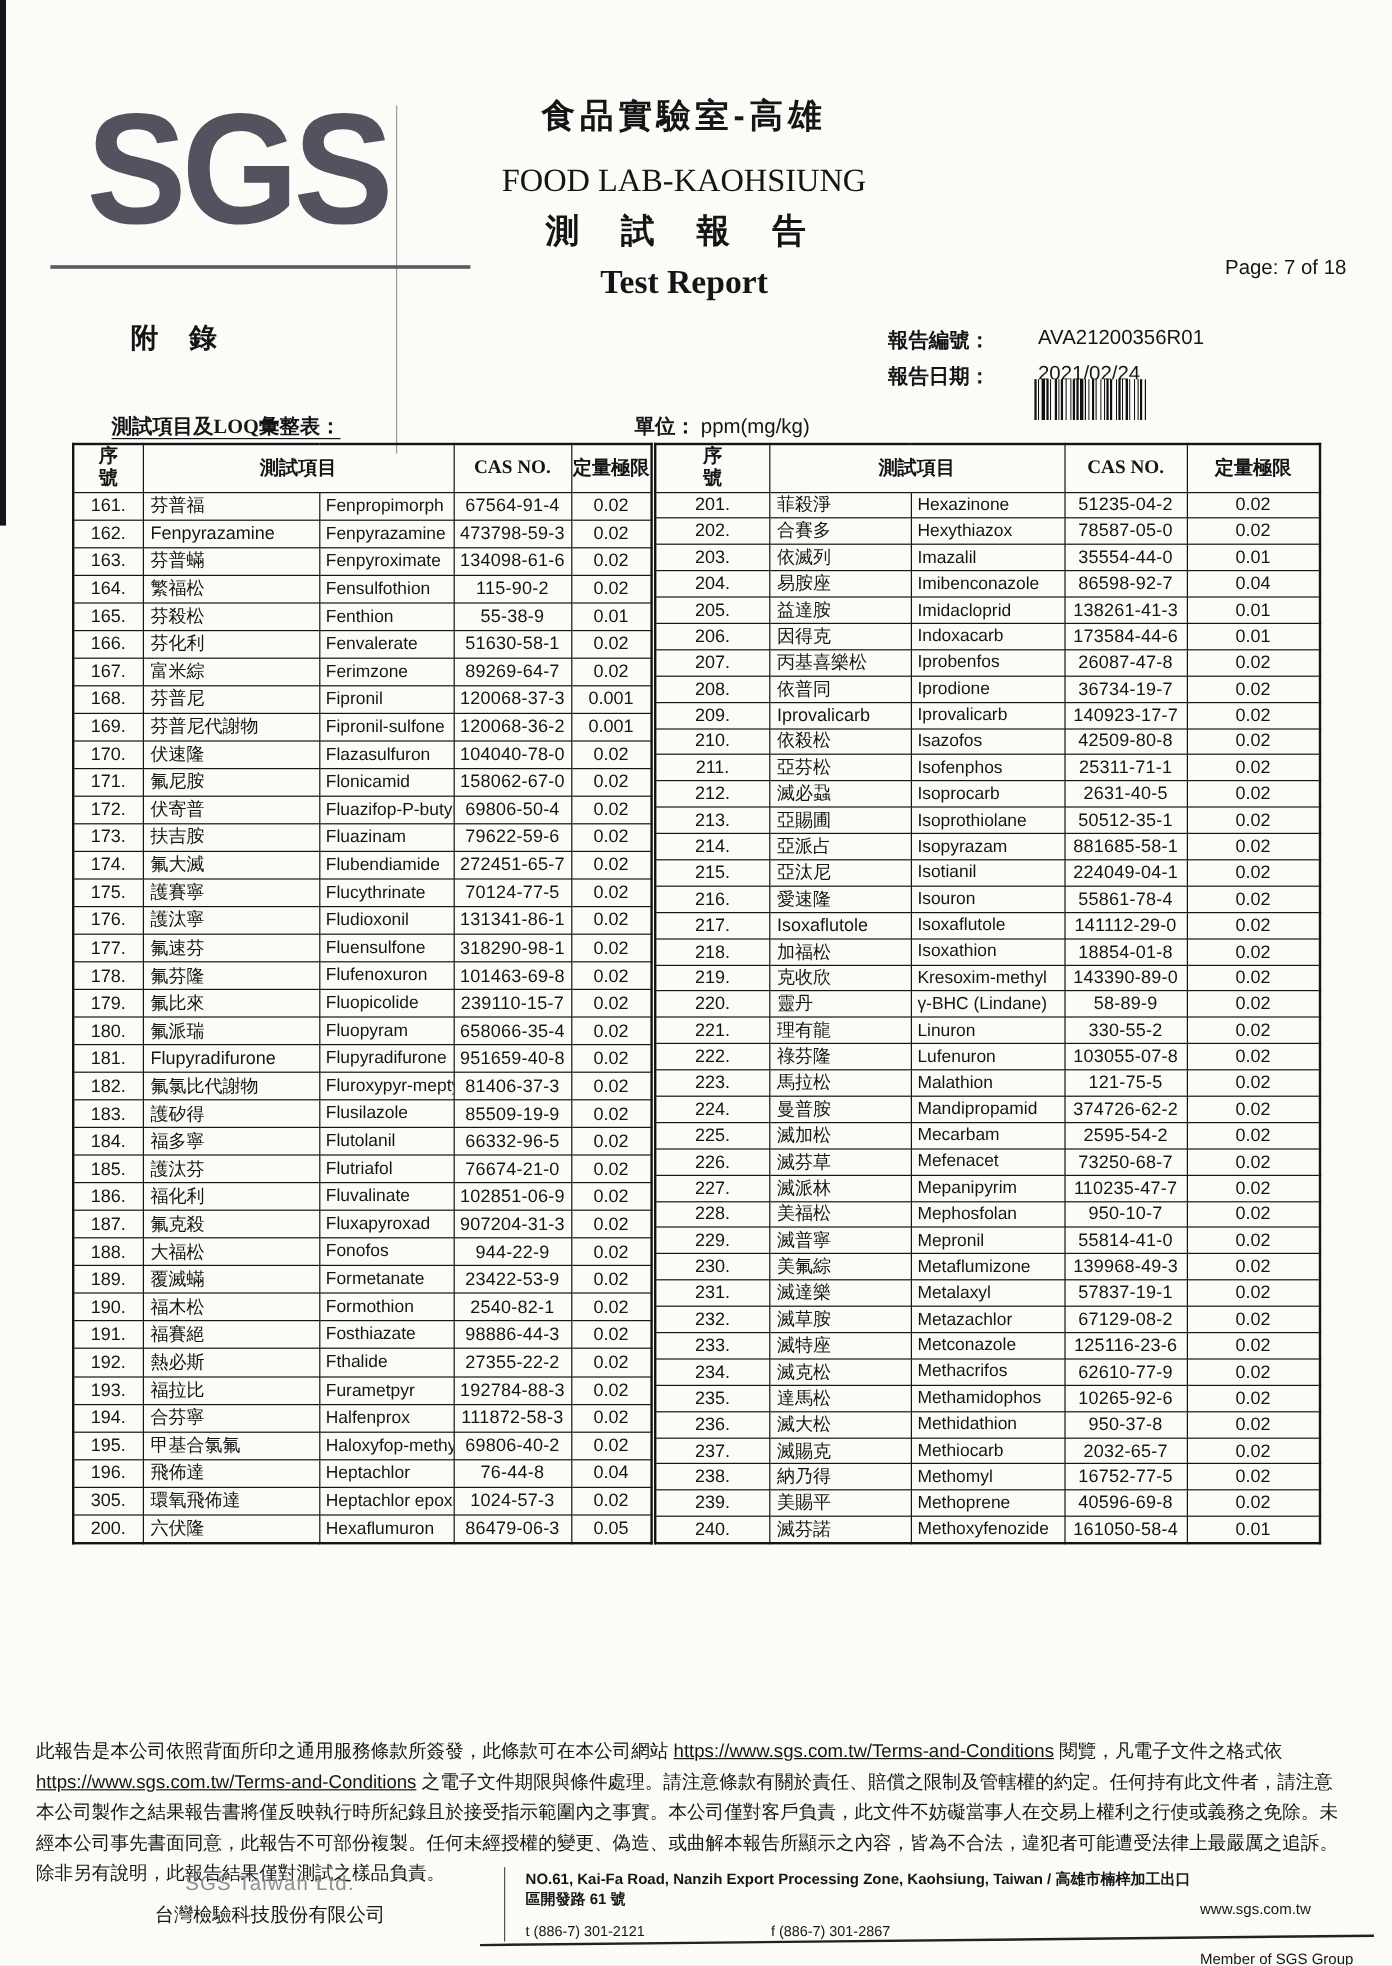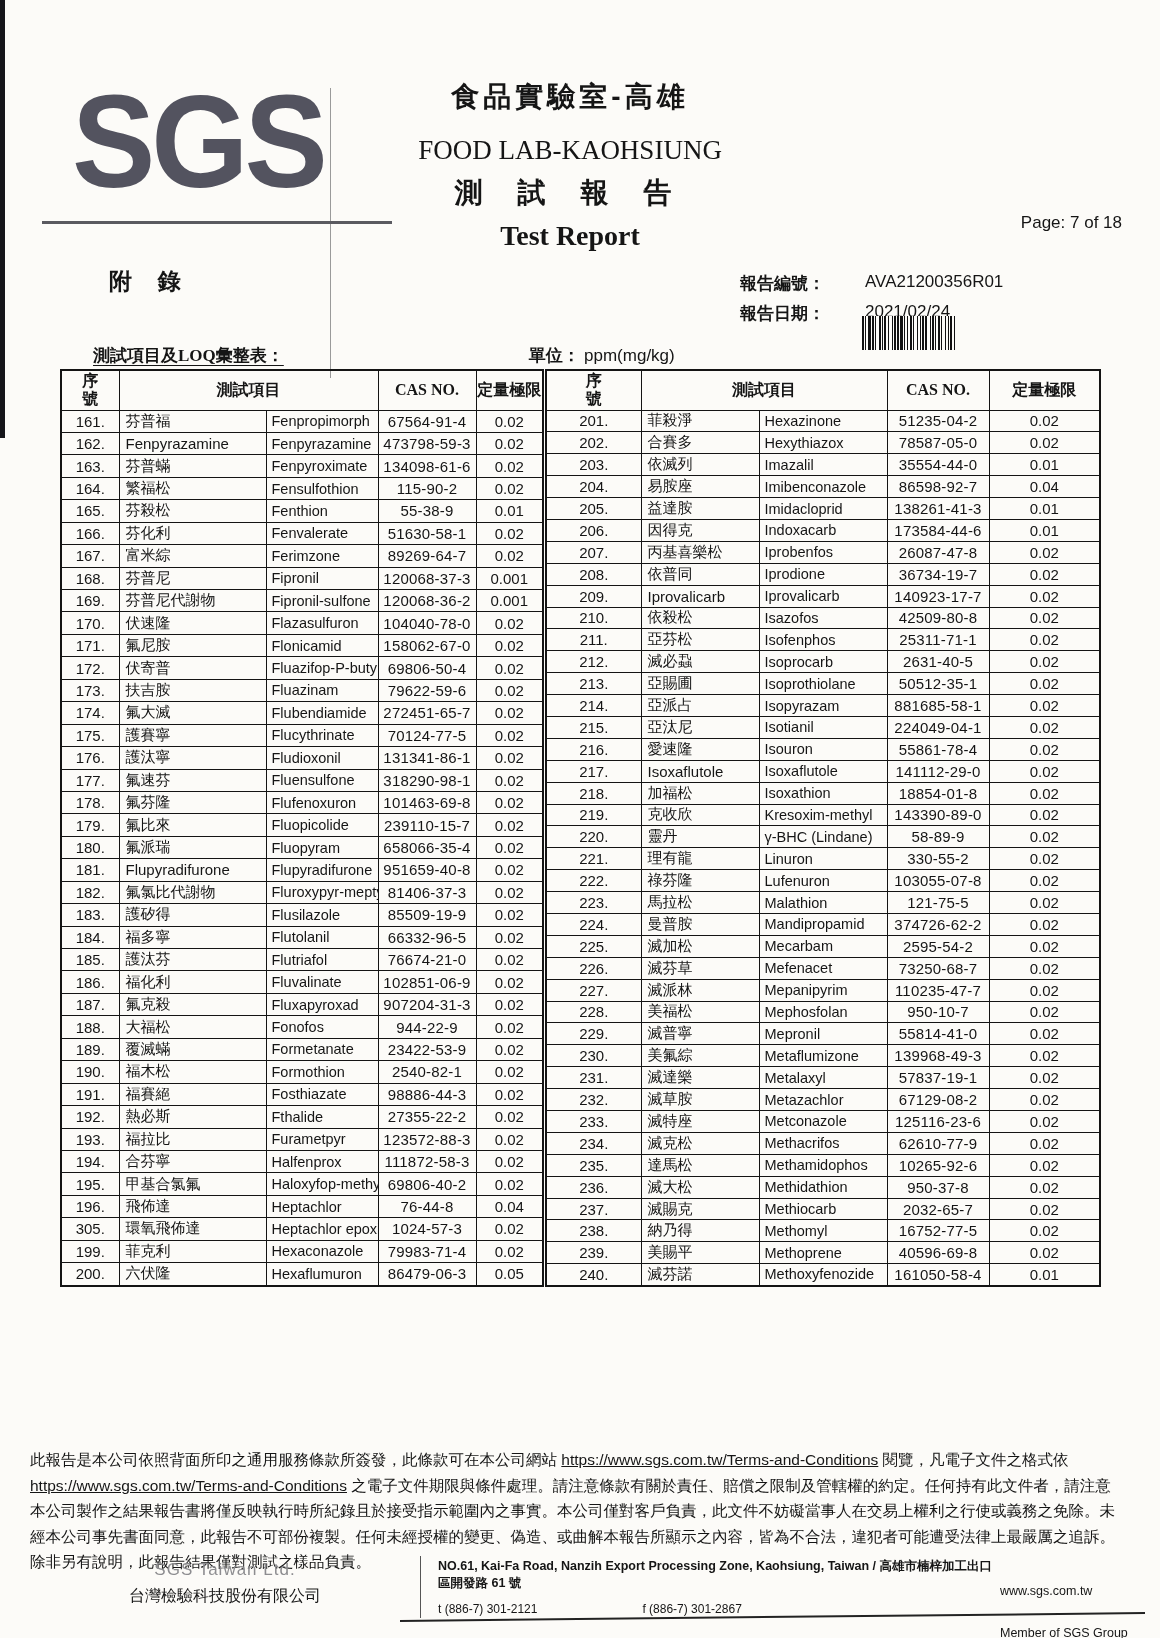--- a/index.html
+++ b/index.html
@@ -415,21 +415,21 @@
             <td class="no">192.</td>
             <td class="zh">熱必斯</td>
             <td class="en">Fthalide</td>
             <td class="cas">27355-22-2</td>
             <td class="loq">0.02</td>
           </tr>
           <tr>
             <td class="no">193.</td>
             <td class="zh">福拉比</td>
             <td class="en">Furametpyr</td>
-            <td class="cas">123572-88-3</td>
+            <td class="cas">192784-88-3</td>
             <td class="loq">0.02</td>
           </tr>
           <tr>
             <td class="no">194.</td>
             <td class="zh">合芬寧</td>
             <td class="en">Halfenprox</td>
             <td class="cas">111872-58-3</td>
             <td class="loq">0.02</td>
           </tr>
           <tr>
@@ -444,27 +444,20 @@
             <td class="zh">飛佈達</td>
             <td class="en">Heptachlor</td>
             <td class="cas">76-44-8</td>
             <td class="loq">0.04</td>
           </tr>
           <tr>
             <td class="no">305.</td>
             <td class="zh">環氧飛佈達</td>
             <td class="en">Heptachlor epoxide</td>
             <td class="cas">1024-57-3</td>
-            <td class="loq">0.02</td>
-          </tr>
-          <tr>
-            <td class="no">199.</td>
-            <td class="zh">菲克利</td>
-            <td class="en">Hexaconazole</td>
-            <td class="cas">79983-71-4</td>
             <td class="loq">0.02</td>
           </tr>
           <tr>
             <td class="no">200.</td>
             <td class="zh">六伏隆</td>
             <td class="en">Hexaflumuron</td>
             <td class="cas">86479-06-3</td>
             <td class="loq">0.05</td>
           </tr>
         </tbody>

